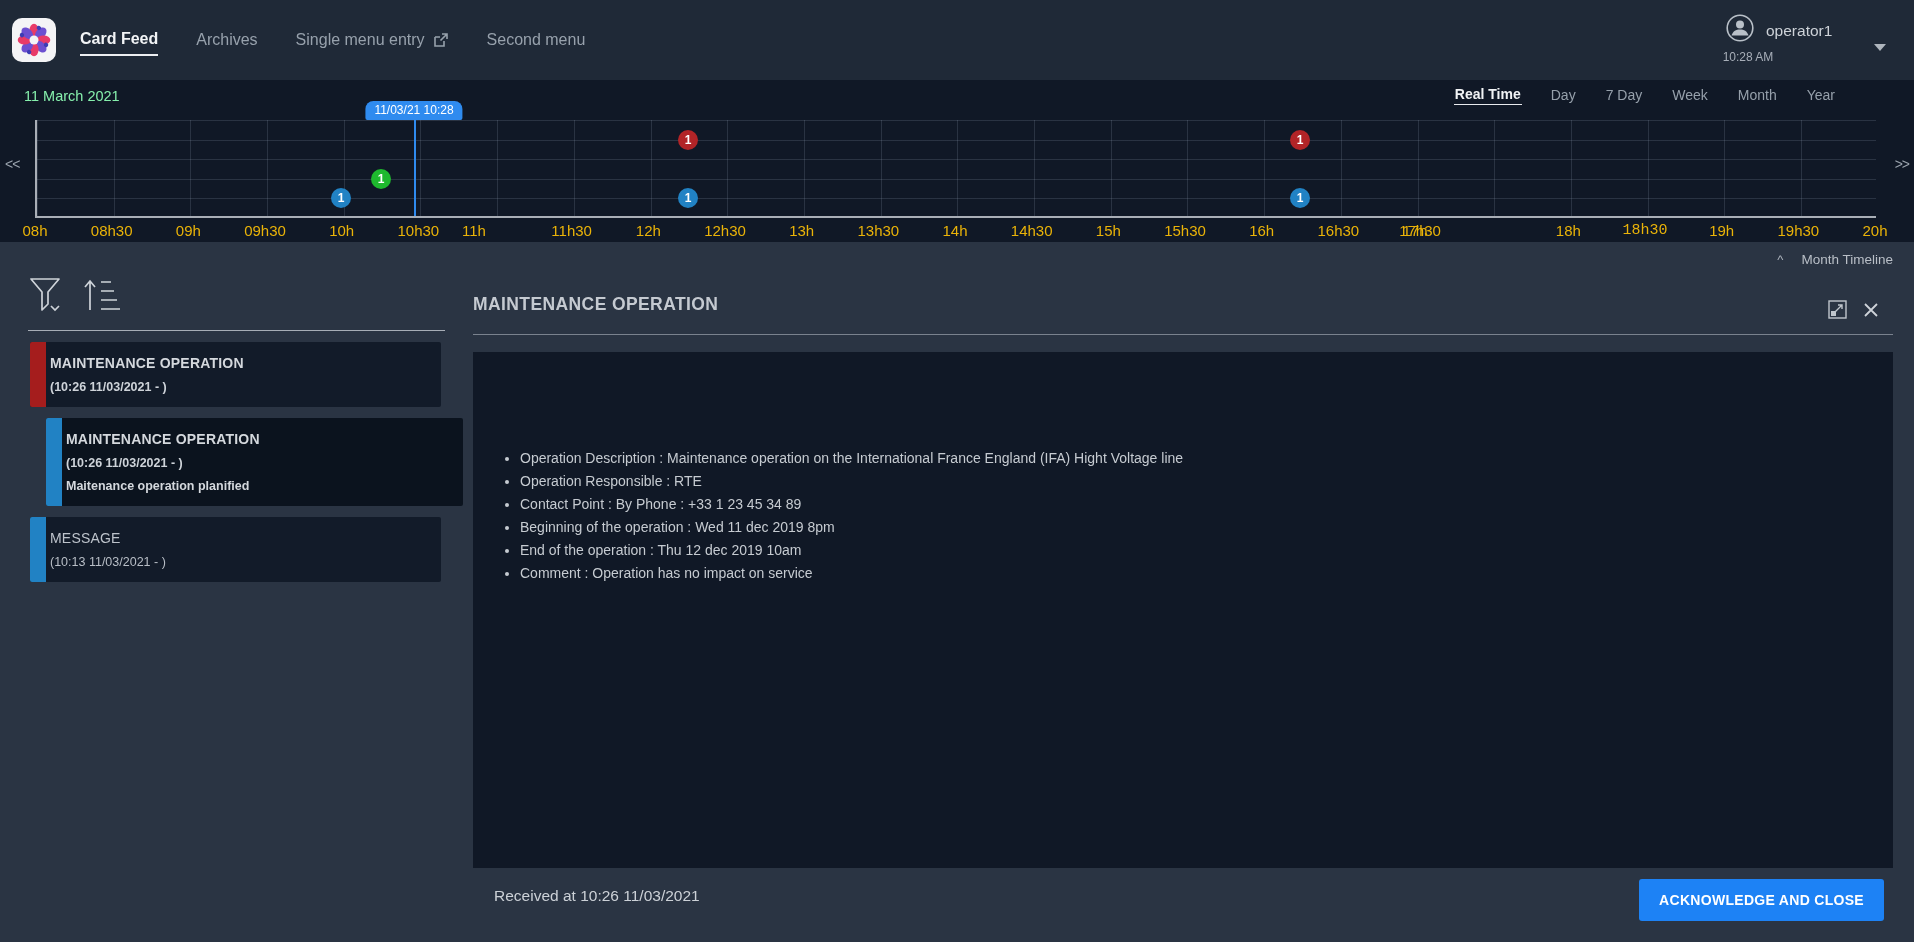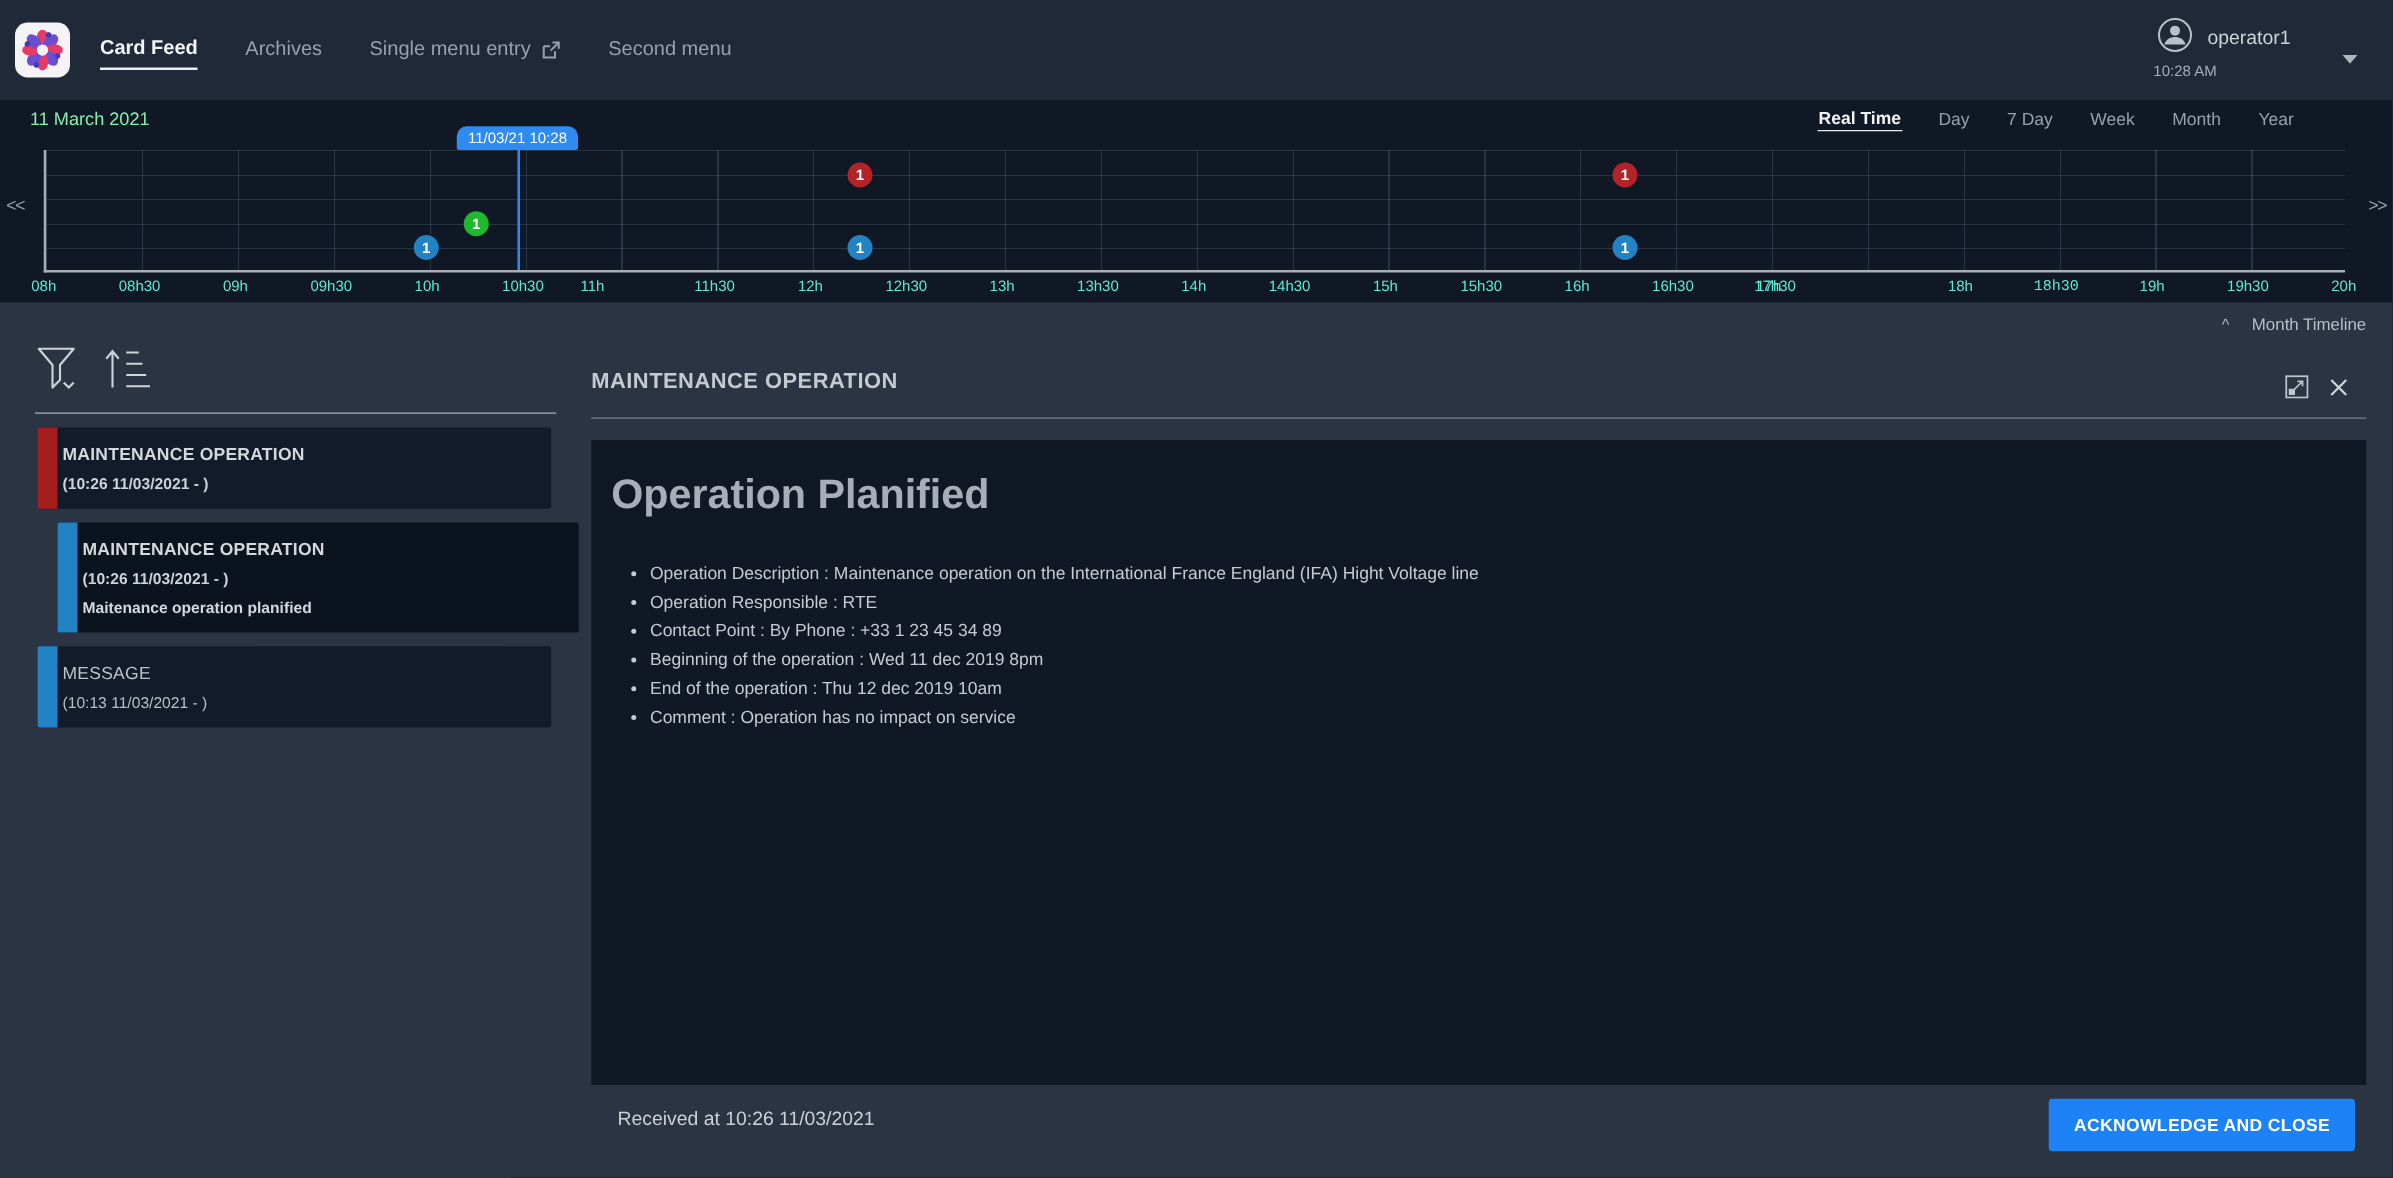--- a/index.html
+++ b/index.html
@@ -42,21 +42,21 @@
     transform:translate(-50%,-50%); color:#fff; font-size:12px; font-weight:bold;
     display:flex; align-items:center; justify-content:center; cursor:pointer;
   }
   .nowline { position:absolute; top:0; bottom:0; width:2px; background:#2f8bef; transform:translateX(-1px); }
   .nowlabel {
     position:absolute; bottom:100%; transform:translateX(-50%);
     background:#2f8bef; color:#fff; font-size:12px; padding:2px 9px 3px;
     border-radius:8px 8px 2px 2px; white-space:nowrap;
   }
   .ticks { position:absolute; left:35px; top:142px; width:1841px; height:16px; }
-  .tick { position:absolute; transform:translateX(-50%); font-size:12px; color:#5eead4; white-space:nowrap; }
+  .tick { position:absolute; transform:translateX(-50%); font-size:15px; color:#eab308; white-space:nowrap; }
   .hide-row { position:absolute; right:21px; top:252px; display:flex; align-items:center; gap:18px; cursor:pointer; }
   .hide-caret { font-size:13px; color:#aab1ba; }
   .hide-label { font-size:13.5px; color:#b9bfc7; }
   
   .feed { position:absolute; left:0; top:242px; width:466px; height:700px; }
   .feed-icons { position:absolute; left:28px; top:34px; display:flex; gap:18px; }
   .icon-btn { cursor:pointer; }
   .feed-divider { position:absolute; left:28px; top:88px; width:417px; height:0; border-top:1px solid #a7adb6; }
   .cards { position:absolute; left:0; top:100px; width:466px; }
   .card {
@@ -257,21 +257,20 @@
       <span class="icon-btn">
         <svg width="16" height="16" viewBox="0 0 16 16">
           <path d="M2 2 L14 14 M14 2 L2 14" stroke="#ced3d9" stroke-width="1.8"></path>
         </svg>
       </span>
     </div>
 
     <div class="detail-divider"></div>
 
     <div class="detail-body">
-      <div class="detail-heading">Operation Planified</div>
       <ul class="detail-bullets" id="bullet-list">
           <li>Operation Description : Maintenance operation on the International France England (IFA) Hight Voltage line</li>
           <li>Operation Responsible : RTE</li>
           <li>Contact Point : By Phone : +33 1 23 45 34 89</li>
           <li>Beginning of the operation : Wed 11 dec 2019 8pm</li>
           <li>End of the operation : Thu 12 dec 2019 10am</li>
           <li>Comment : Operation has no impact on service</li>
         </ul>
     </div>
 

